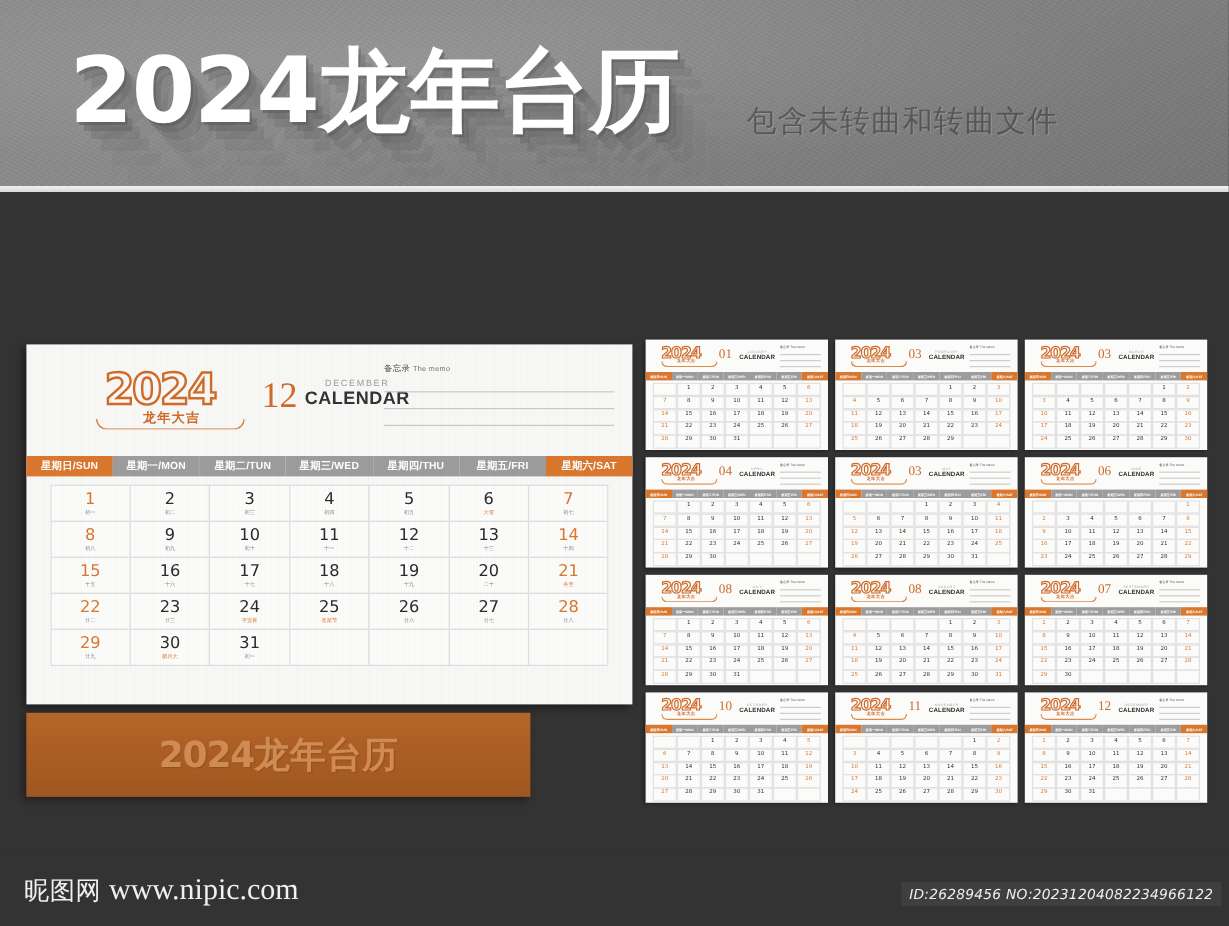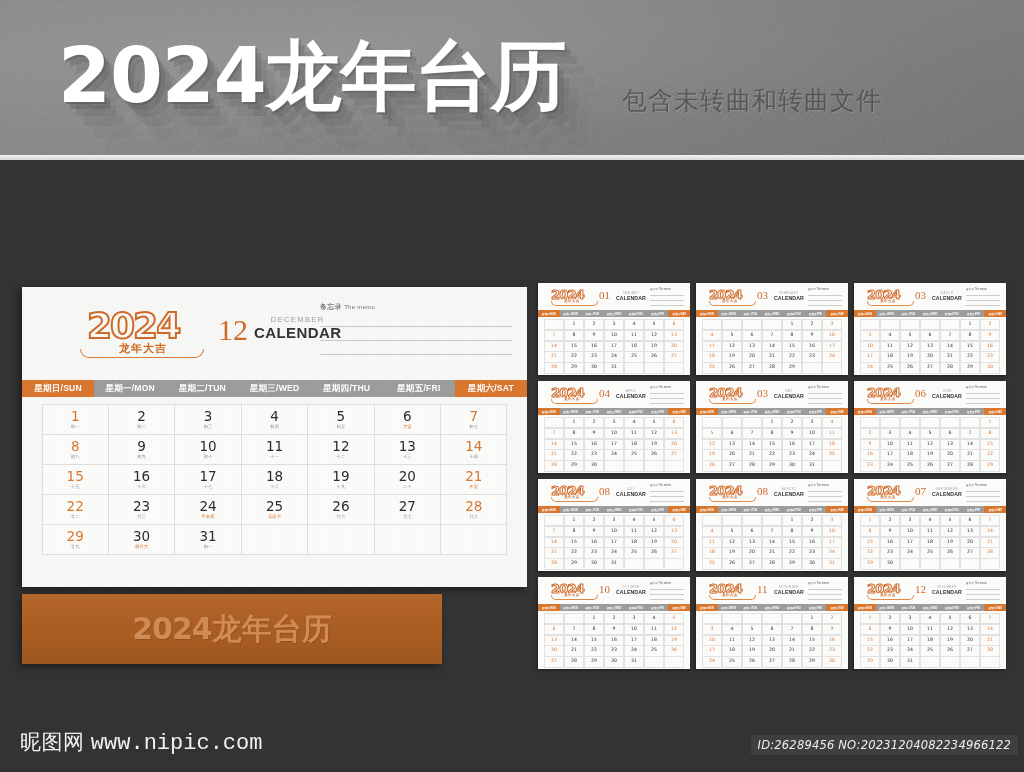--- a/index.html
+++ b/index.html
@@ -194,21 +194,21 @@
   .t-d{font-size:4.6px;color:#2f2f2f;line-height:5px;font-family:"DejaVu Sans","Liberation Sans",sans-serif;}
   .t-l{font-size:1.9px;color:#9a9a9a;line-height:2.4px;}
   .t-cell.we .t-d{color:#d9772f;}
 
   
   .footer{position:absolute;left:0;top:712px;width:1024px;height:60px;background:#333333;}
   .footer-brand{
     position:absolute;left:20px;top:16px;
     font-size:21px;color:#f0f0f0;letter-spacing:.5px;white-space:nowrap;
   }
-  .footer-brand .url{font-family:Liberation Mono, monospace;font-size:22px;letter-spacing:0px;}
+  .footer-brand .url{font-family:Liberation Serif, serif;font-size:25px;letter-spacing:0px;}
   .footer-id{
     position:absolute;right:6px;top:23px;
     background:#3f3f3f;color:#eeeeee;
     font-size:11.5px;padding:3px 7px;letter-spacing:.2px;white-space:nowrap;
     font-family:"DejaVu Sans","Liberation Sans",sans-serif;
     font-style:italic;
   }
 </style>
 </head>
 <body>

